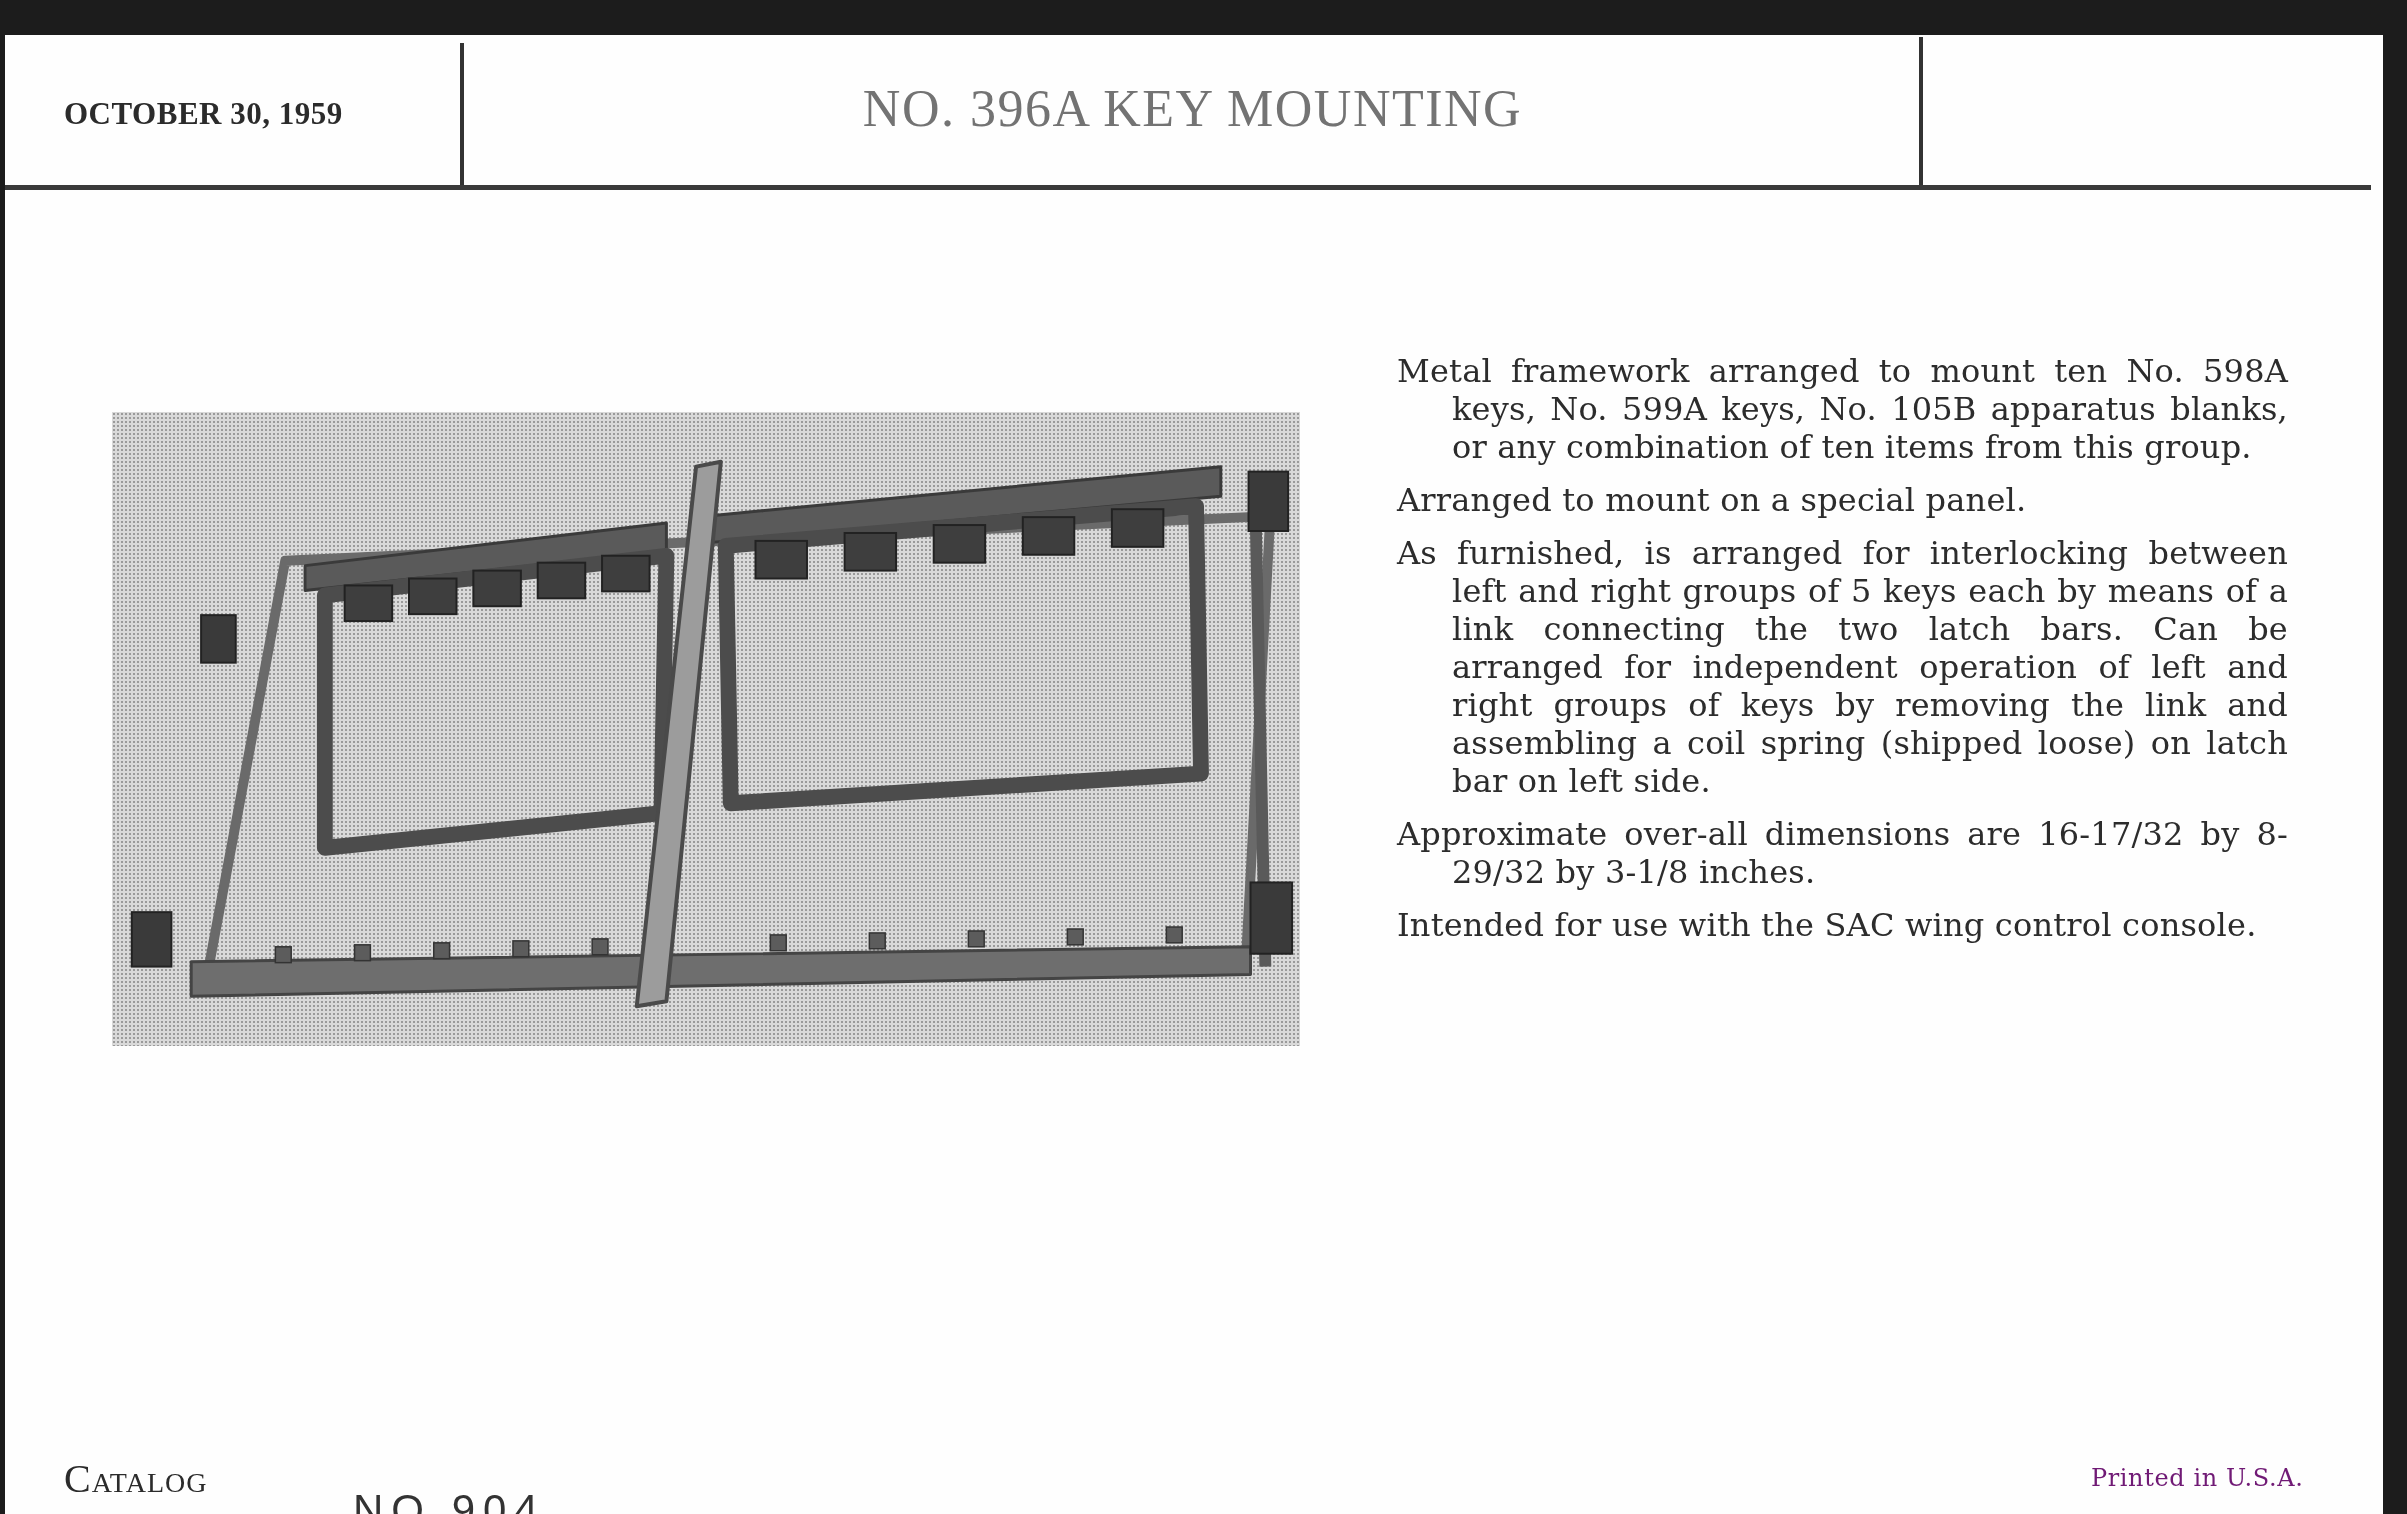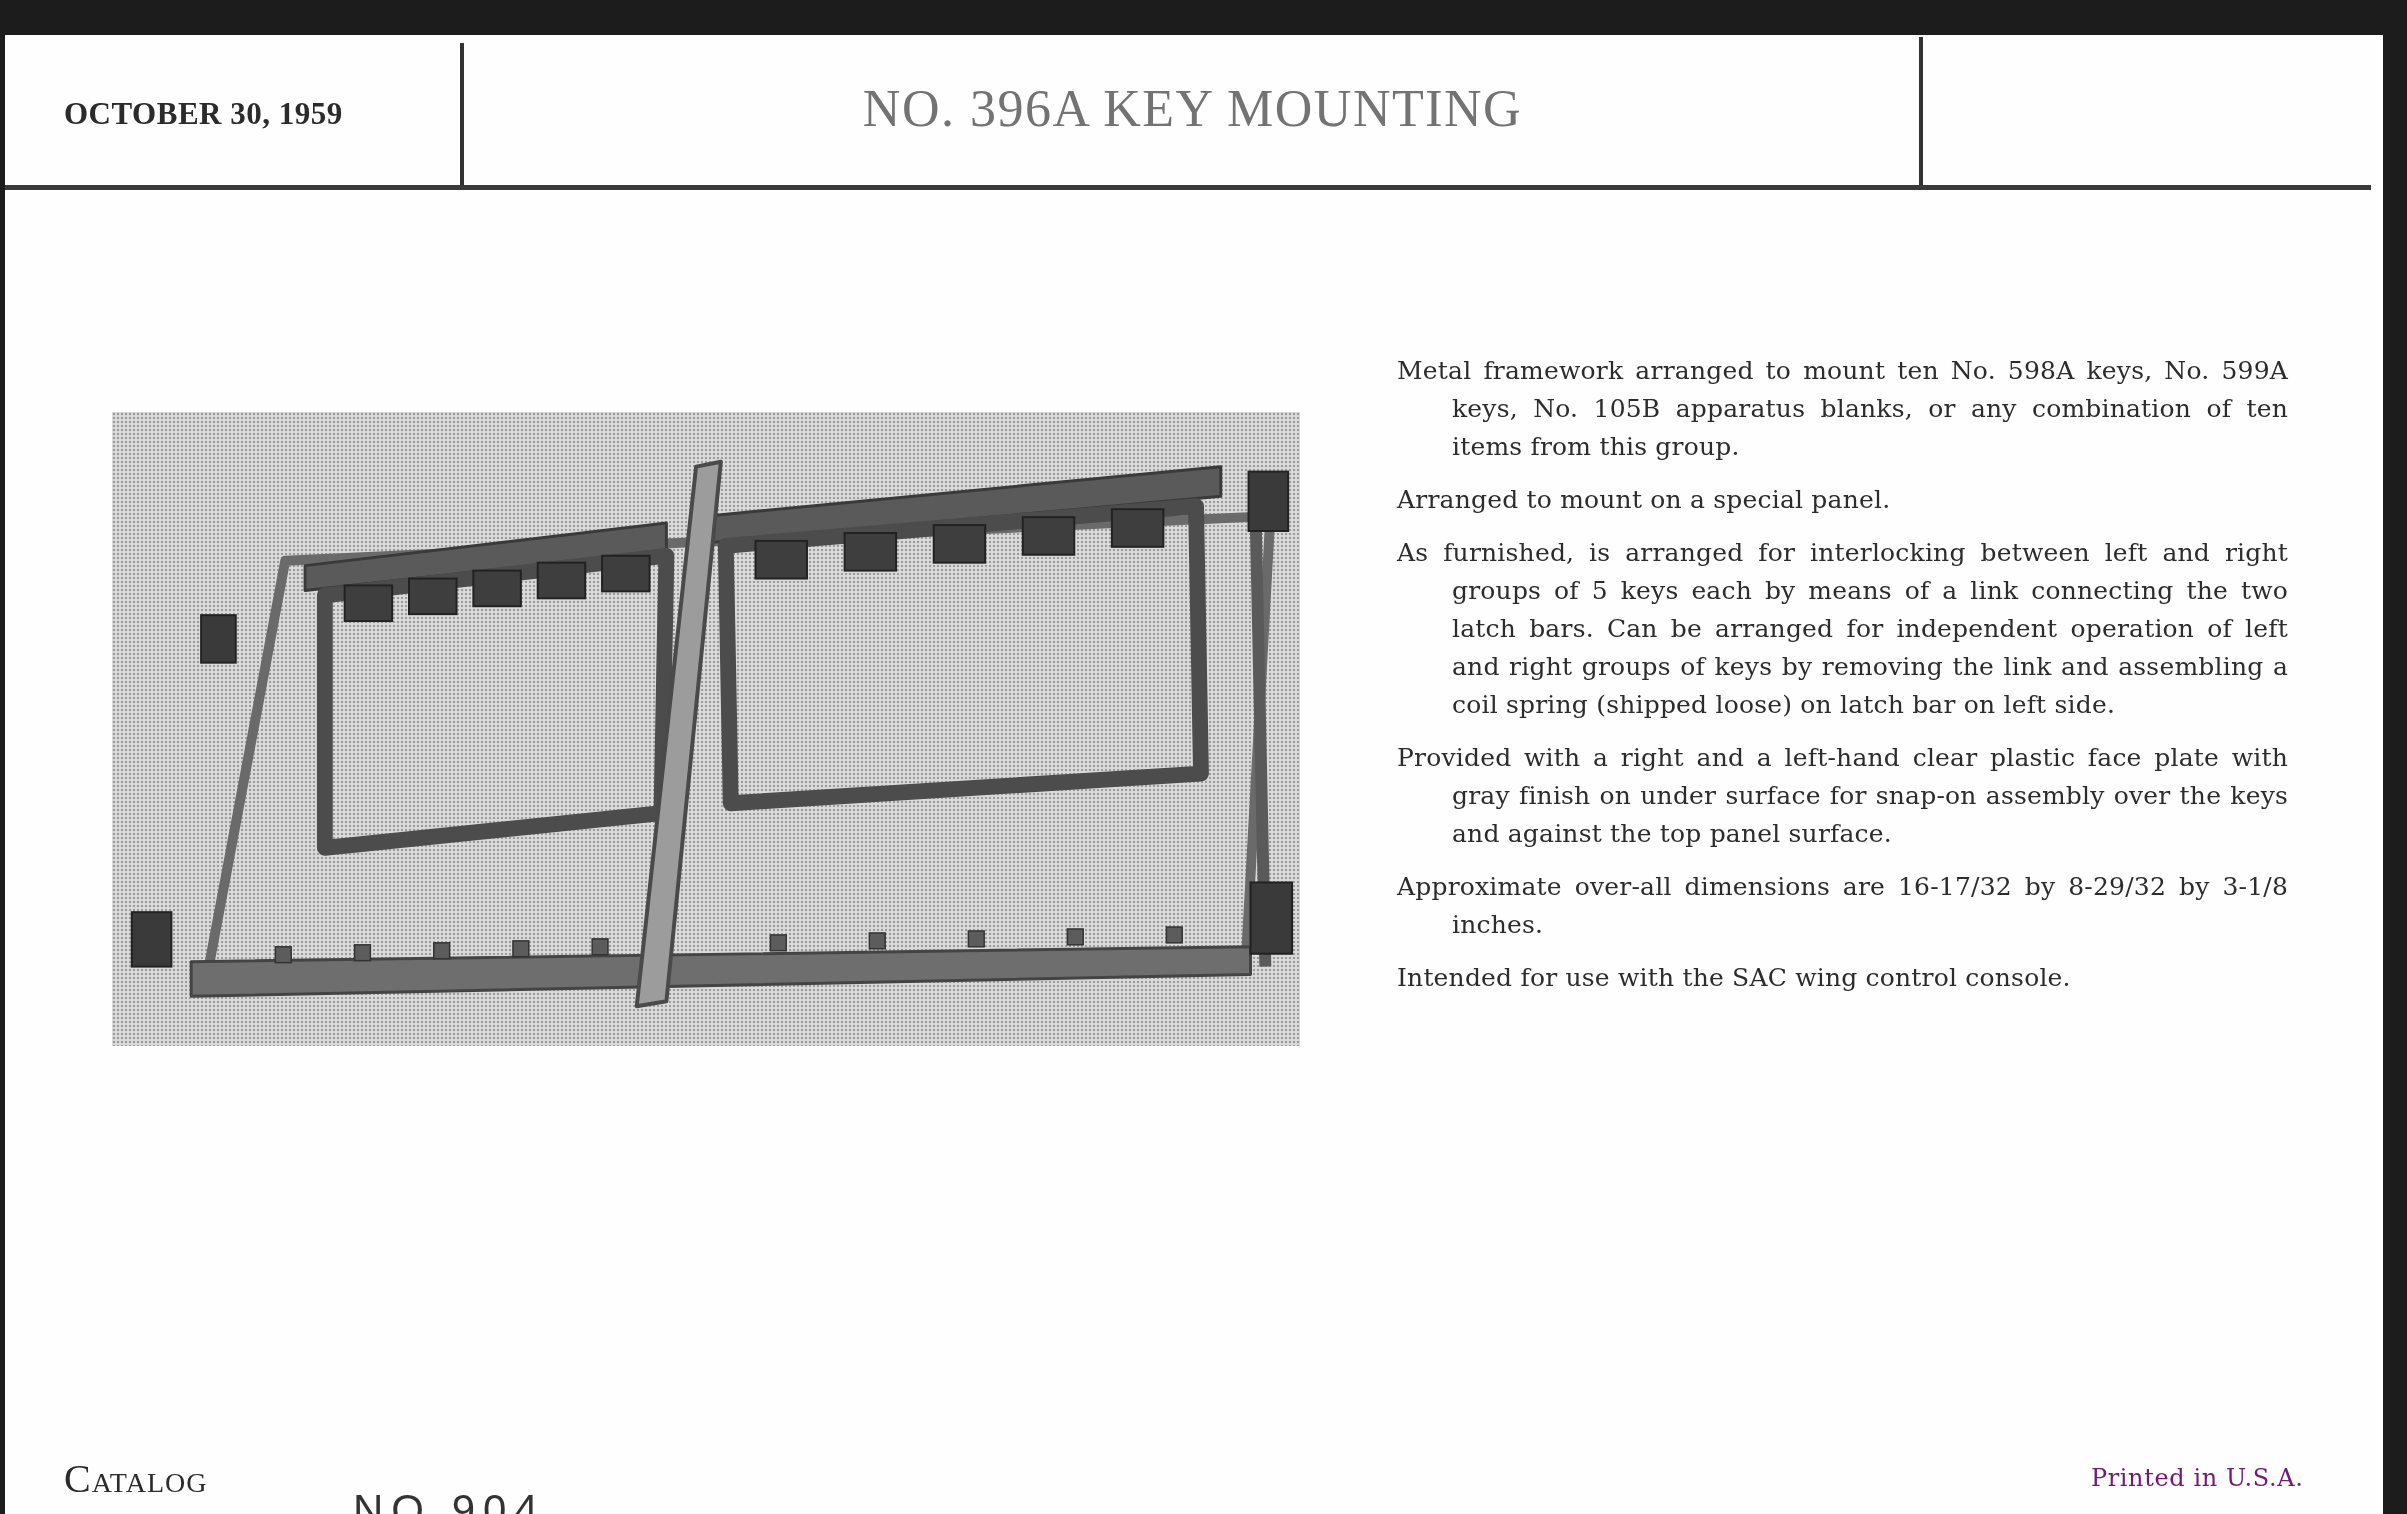--- a/index.html
+++ b/index.html
@@ -42,21 +42,21 @@
     position: absolute; left: 107px; top: 377px; width: 1188px; height: 634px;
     background-color: #d9d9d9;
     background-image: radial-gradient(#9a9a9a 0.9px, transparent 1.1px);
     background-size: 4px 4px;
     overflow: hidden;
   }
   .photo svg { position: absolute; left: 0; top: 0; }
   
   .desc {
     position: absolute; left: 1392px; top: 317px; width: 891px;
-    font-family: "DejaVu Serif", serif; font-size: 25px; line-height: 38px;
+    font-family: "DejaVu Serif", serif; font-size: 32px; line-height: 38px;
     color: #2c2c2c; letter-spacing: 0.2px;
   }
   .desc p {
     margin: 0 0 15px 0; padding-left: 55px; text-indent: -55px;
     text-align: justify; text-align-last: left;
   }
   
   .catalog {
     position: absolute; left: 59px; top: 1420px;
     font-family: "Liberation Serif", serif; font-size: 40px; color: #2b2b2b;
@@ -148,21 +148,20 @@
         <rect x="965" y="522" width="16" height="16"></rect>
         <rect x="1065" y="520" width="16" height="16"></rect>
       </g>
     </svg>
   </div>
 
   <div class="desc">
     <p>Metal framework arranged to mount ten No. 598A keys, No. 599A keys, No. 105B apparatus blanks, or any combination of ten items from this group.</p>
     <p>Arranged to mount on a special panel.</p>
     <p>As furnished, is arranged for interlocking between left and right groups of 5 keys each by means of a link connecting the two latch bars. Can be arranged for independent operation of left and right groups of keys by removing the link and assembling a coil spring (shipped loose) on latch bar on left side.</p>
-    <p>Provided with a right and a left-hand clear plastic face plate with gray finish on under surface for snap-on assembly over the keys and against the top panel surface.</p>
     <p>Approximate over-all dimensions are 16-17/32 by 8-29/32 by 3-1/8 inches.</p>
     <p>Intended for use with the SAC wing control console.</p>
   </div>
 
   <div class="catalog">Catalog</div>
   <div class="catalog-no">NO 904</div>
   <div class="printed">Printed in U.S.A.</div>
 </div>
 
 

